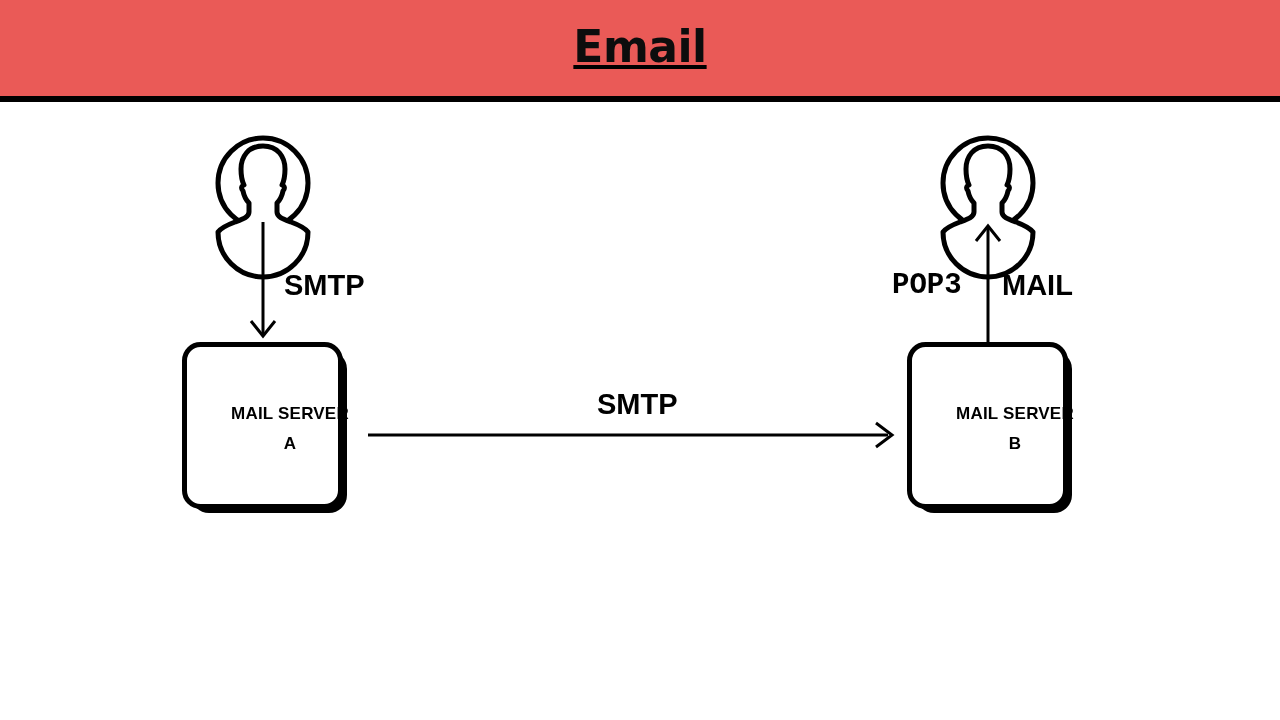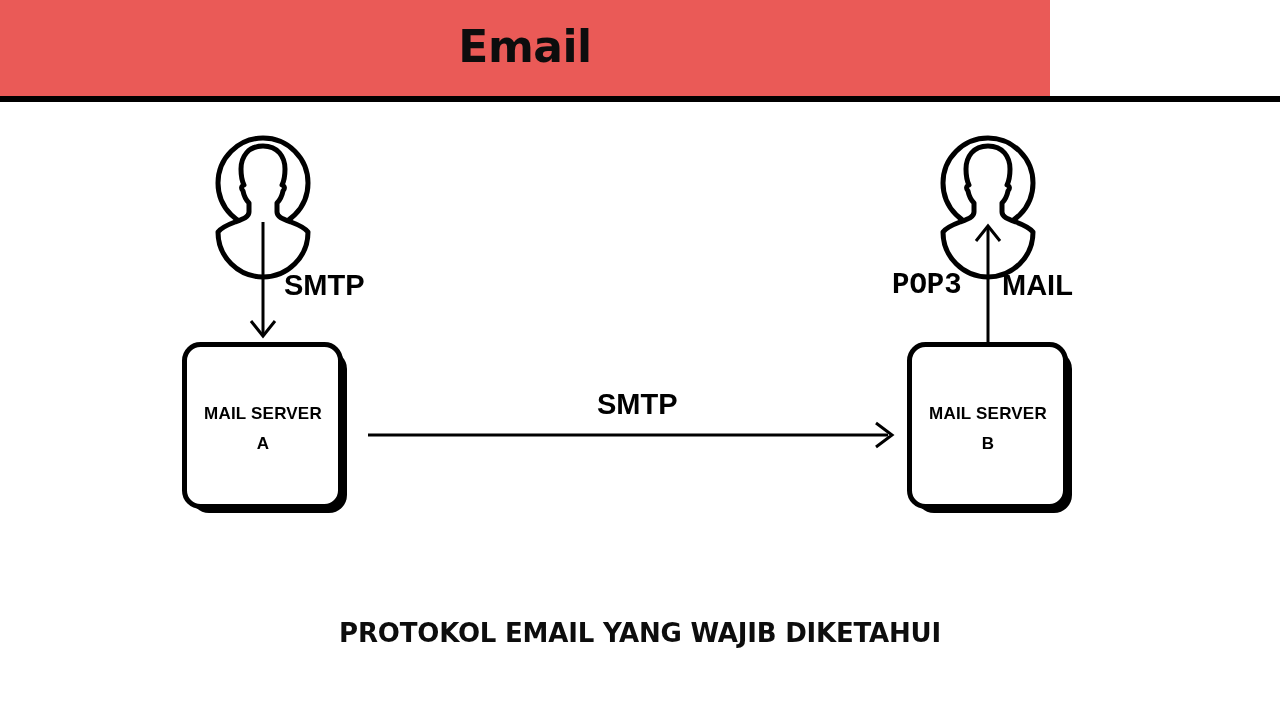--- a/index.html
+++ b/index.html
@@ -13,26 +13,27 @@
     font-family: "Liberation Sans", sans-serif;
     overflow: hidden;
     position: relative;
   }
 
   
   #header-banner {
     position: absolute;
     left: 0;
     top: 0;
-    width: 1050px;
+    width: 1280px;
     height: 96px;
     background: #ea5a57;
     display: flex;
     align-items: center;
     justify-content: center;
+    text-decoration: underline;
   }
   #header-title {
     font-family: "DejaVu Sans", sans-serif;
     font-weight: bold;
     font-size: 44px;
     color: #0d0d0d;
     letter-spacing: -0.5px;
     line-height: 1;
     margin-top: -2px;
   }
@@ -78,20 +79,21 @@
 
   .server-text {
     position: absolute;
     text-align: center;
     font-family: "Liberation Sans", sans-serif;
     font-weight: bold;
     font-size: 17px;
     color: #000000;
     line-height: 1.78;
     letter-spacing: 0.2px;
+    padding-left: 27px;
   }
   #server-a-text { left: 182px; top: 297px; width: 162px; }
   #server-b-text { left: 907px; top: 297px; width: 162px; }
 
   #caption {
     position: absolute;
     left: 0;
     top: 518px;
     width: 1280px;
     text-align: center;
@@ -193,15 +195,14 @@
   <div class="server-text" id="server-a-text">
     <div>MAIL SERVER</div>
     <div>A</div>
   </div>
 
   <div class="server-text" id="server-b-text">
     <div>MAIL SERVER</div>
     <div>B</div>
   </div>
 
-  <div id="caption">PROTOKOL EMAIL YANG WAJIB DIKETAHUI</div>
 
 </div>
 
 </body></html>

